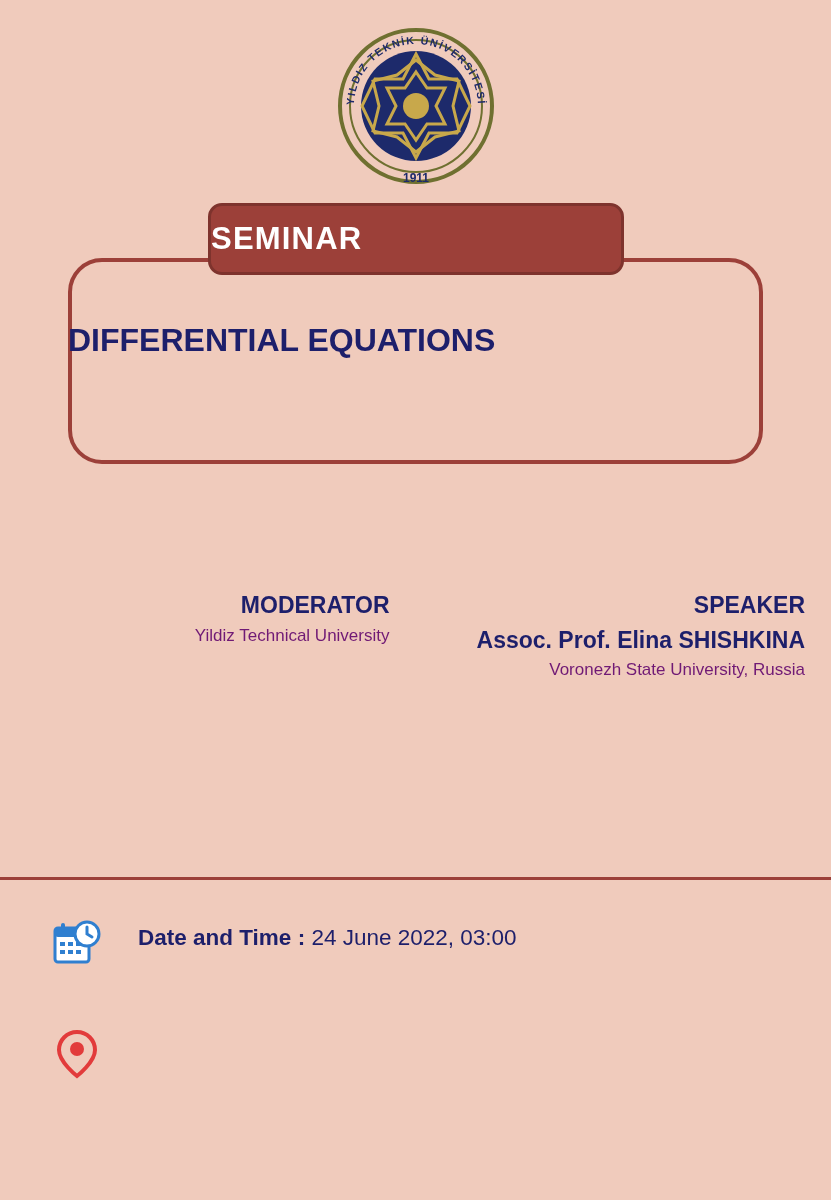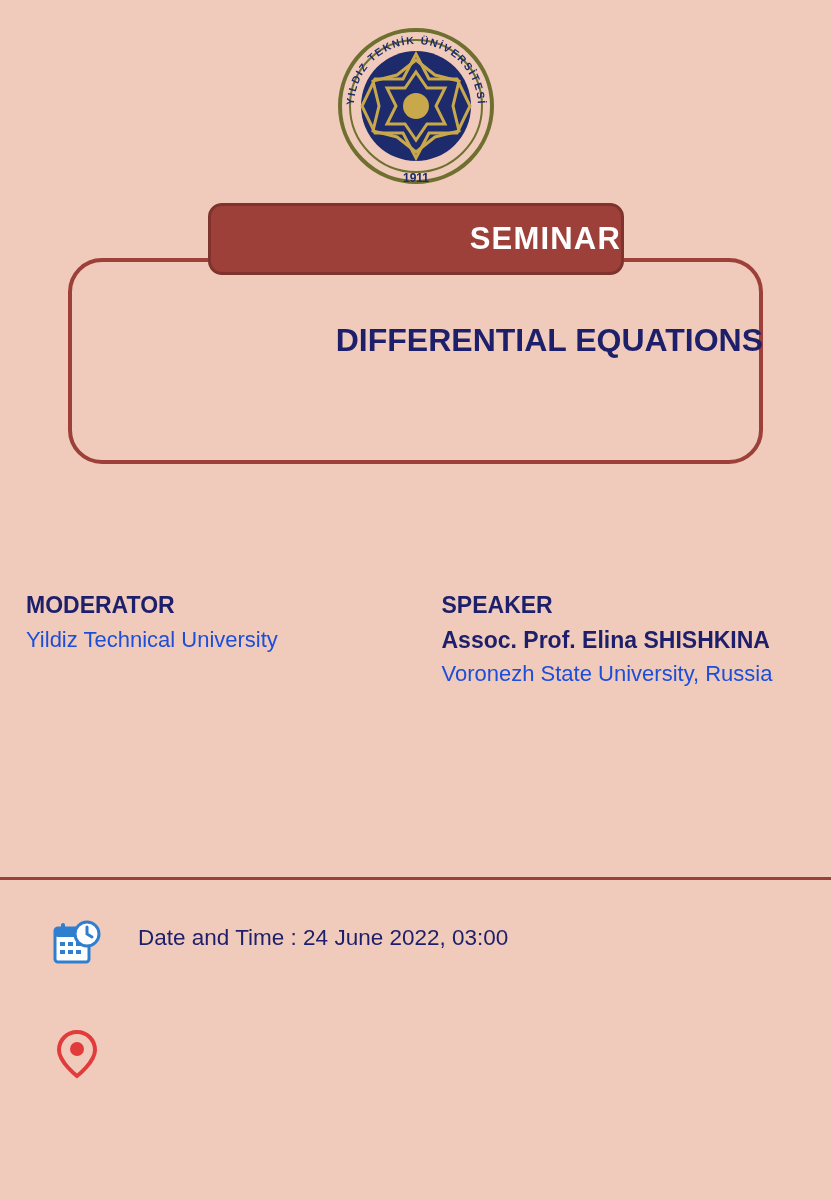--- a/index.html
+++ b/index.html
@@ -45,70 +45,70 @@
     left: 208px;
     top: 203px;
     width: 416px;
     height: 72px;
     background: #9c4039;
     border: 3px solid #7e332d;
     border-radius: 14px;
     box-sizing: border-box;
     display: flex;
     align-items: center;
-    justify-content: flex-end;
+    justify-content: flex-start;
   }
   .seminar-badge span {
     color: #ffffff;
     font-size: 31px;
     font-weight: bold;
     letter-spacing: 1.2px;
   }
   .seminar-title {
     position: absolute;
     left: 68px;
     top: 315px;
     width: 695px;
-    text-align: right;
+    text-align: left;
     font-size: 32px;
     font-weight: bold;
     line-height: 1.6;
     color: #1d1f6b;
   }
 
   
   .people {
     position: absolute;
     top: 588px;
     left: 0;
     width: 831px;
     display: flex;
   }
   .person {
     width: 50%;
-    text-align: left;
+    text-align: right;
     padding: 0 26px;
     box-sizing: border-box;
   }
   .person .role {
     font-size: 23px;
     font-weight: bold;
     line-height: 1.5;
     color: #1d1f6b;
   }
   .person .name {
     font-size: 23px;
     font-weight: bold;
     line-height: 1.5;
     color: #1d1f6b;
   }
   .person .affil {
-    font-size: 22px;
+    font-size: 17px;
     line-height: 1.5;
-    color: #1d4ed8;
+    color: #701a75;
   }
 
   
   .divider {
     position: absolute;
     left: 0;
     top: 877px;
     width: 831px;
     height: 3px;
     background: #9c4039;
@@ -135,21 +135,21 @@
     align-items: center;
     justify-content: center;
   }
   .info-text {
     font-size: 22.5px;
     line-height: 1.55;
     color: #1d1f6b;
     padding-left: 32px;
     padding-top: 6px;
   }
-  .info-text b { font-weight: normal; }
+  .info-text b { font-weight: bold; }
 </style>
 </head>
 <body>
 
 <div class="logo-wrap">
   <div class="logo">
     <svg width="168" height="168" viewBox="0 0 168 168" xmlns="http://www.w3.org/2000/svg">
       <defs>
         <path id="ringpath" d="M 84,84 m -62,0 a 62,62 0 1,1 124,0" fill="none"></path>
       </defs>

